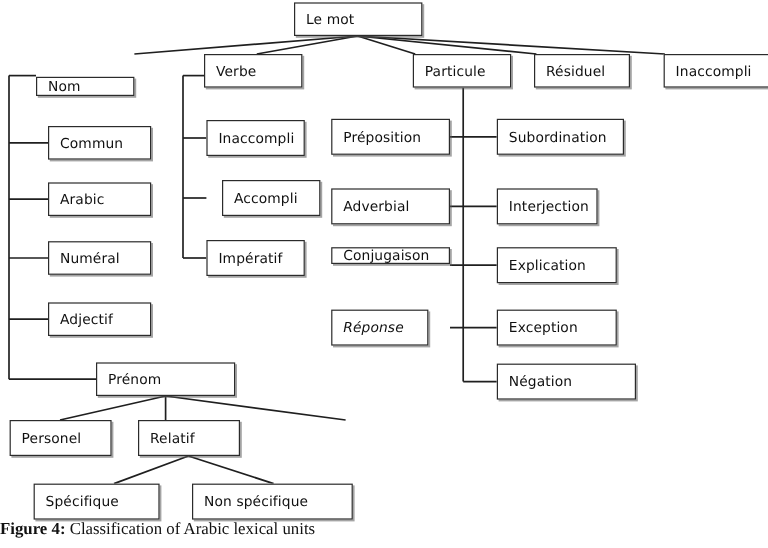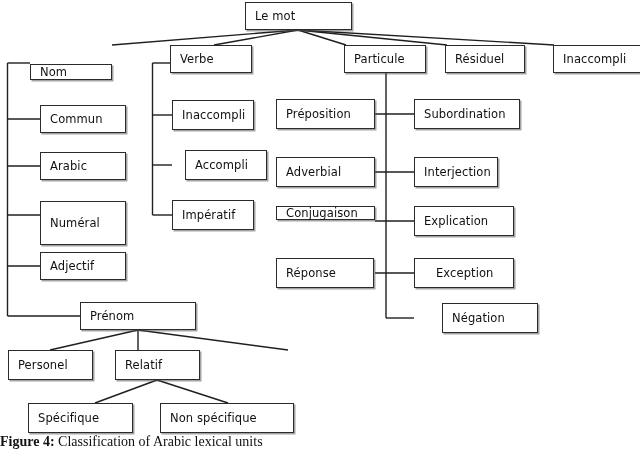--- a/index.html
+++ b/index.html
@@ -122,21 +122,21 @@
   <div class="node" style="left:553px; top:45px; width:95px; height:28px;">
     <span>Inaccompli</span>
   </div>
 
   <div class="node" style="left:40px; top:105px; width:86px; height:28px;">
     <span>Commun</span>
   </div>
   <div class="node" style="left:40px; top:152px; width:86px; height:28px;">
     <span>Arabic</span>
   </div>
-  <div class="node" style="left:40px; top:201px; width:86px; height:44px;">
+  <div class="node" style="left:40px; top:201px; width:86px; height:28px;">
     <span>Numéral</span>
   </div>
   <div class="node" style="left:40px; top:252px; width:86px; height:28px;">
     <span>Adjectif</span>
   </div>
   <div class="node" style="left:80px; top:302px; width:116px; height:28px;">
     <span>Prénom</span>
   </div>
 
   <div class="node" style="left:172px; top:100px; width:82px; height:30px;">
@@ -151,37 +151,37 @@
 
   <div class="node" style="left:276px; top:99px; width:99px; height:30px;">
     <span>Préposition</span>
   </div>
   <div class="node" style="left:276px; top:157px; width:99px; height:30px;">
     <span>Adverbial</span>
   </div>
   <div class="node" style="left:276px; top:206px; width:99px; height:14px;">
     <span>Conjugaison</span>
   </div>
-  <div class="node" style="left:276px; top:258px; width:98px; height:30px;">
+  <div class="node" style="left:276px; top:258px; width:81px; height:30px;font-style:italic;">
     <span>Réponse</span>
   </div>
 
   <div class="node" style="left:414px; top:99px; width:106px; height:30px;">
     <span>Subordination</span>
   </div>
   <div class="node" style="left:414px; top:157px; width:84px; height:30px;">
     <span>Interjection</span>
   </div>
   <div class="node" style="left:414px; top:206px; width:100px; height:30px;">
     <span>Explication</span>
   </div>
-  <div class="node" style="left:414px; top:258px; width:100px; height:30px;padding-left:12px;">
+  <div class="node" style="left:414px; top:258px; width:100px; height:30px;">
     <span>Exception</span>
   </div>
-  <div class="node" style="left:414px; top:303px; width:96px; height:30px;margin-left:28px;">
+  <div class="node" style="left:414px; top:303px; width:116px; height:30px;">
     <span>Négation</span>
   </div>
 
   <div class="node" style="left:8px; top:350px; width:85px; height:30px;">
     <span>Personel</span>
   </div>
   <div class="node" style="left:115px; top:350px; width:85px; height:30px;">
     <span>Relatif</span>
   </div>
 

